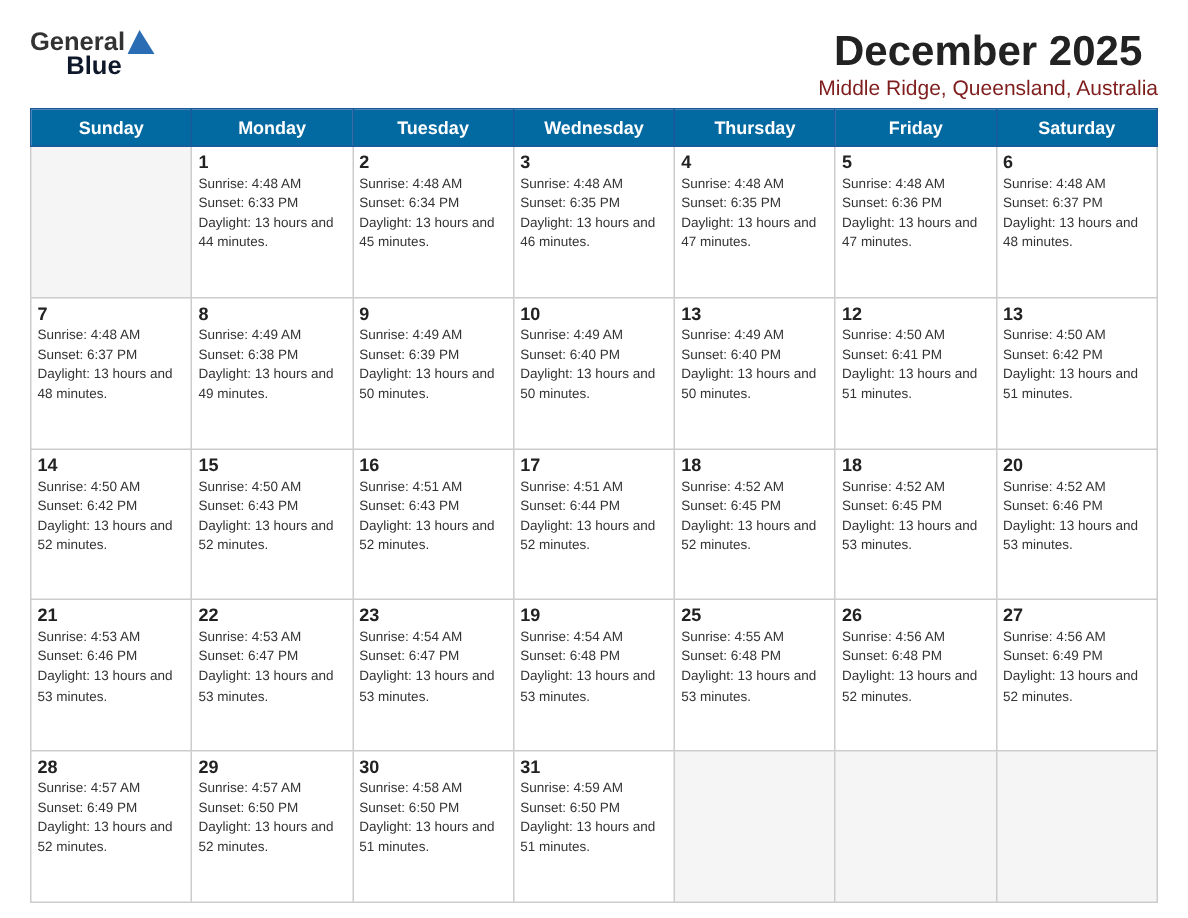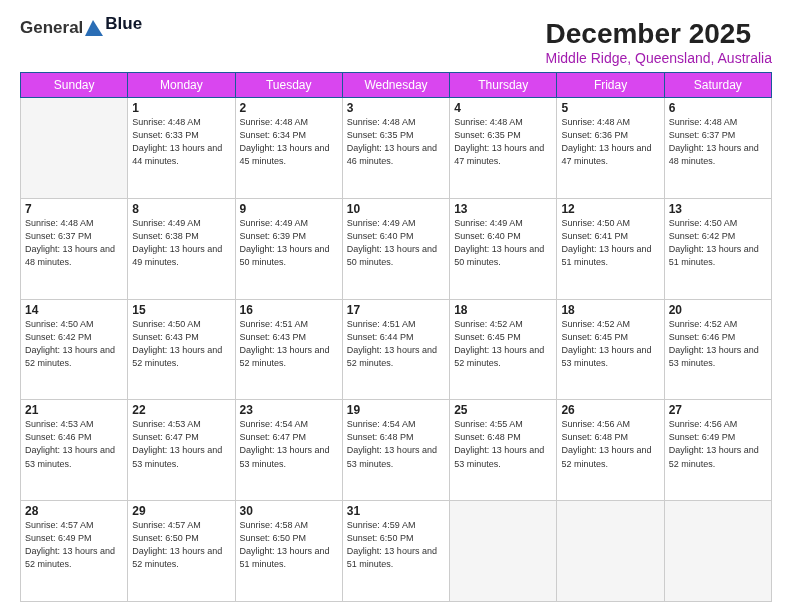--- a/index.html
+++ b/index.html
@@ -18,48 +18,48 @@
       flex-direction: column;
     }
     .header {
       display: flex;
       justify-content: space-between;
       align-items: flex-start;
       margin-bottom: 6px;
     }
     .logo {
       display: flex;
-      flex-direction: row;
-      align-items: flex-start;
+      flex-direction: column;
+      align-items: center;
     }
     .title-block {
-      text-align: left;
+      text-align: center;
     }
     .title-block h1 {
       font-size: 28px;
       font-weight: bold;
       color: #222;
     }
     .title-block h2 {
       font-size: 14px;
       font-weight: normal;
-      color: #a21caf;
+      color: #7f1d1d;
     }
     .calendar {
       flex: 1;
       border: 1px solid #ccc;
       border-collapse: collapse;
       width: 100%;
       table-layout: fixed;
     }
     .calendar th {
-      background: #d946ef;
+      background: #0369a1;
       color: #fff;
       font-size: 12px;
-      font-weight: normal;
+      font-weight: bold;
       text-align: center;
       padding: 5px 2px;
       border: 1px solid #1a5a9a;
     }
     .calendar td {
       border: 1px solid #ccc;
       vertical-align: top;
       padding: 3px 4px;
       font-size: 9.5px;
       color: #333;

